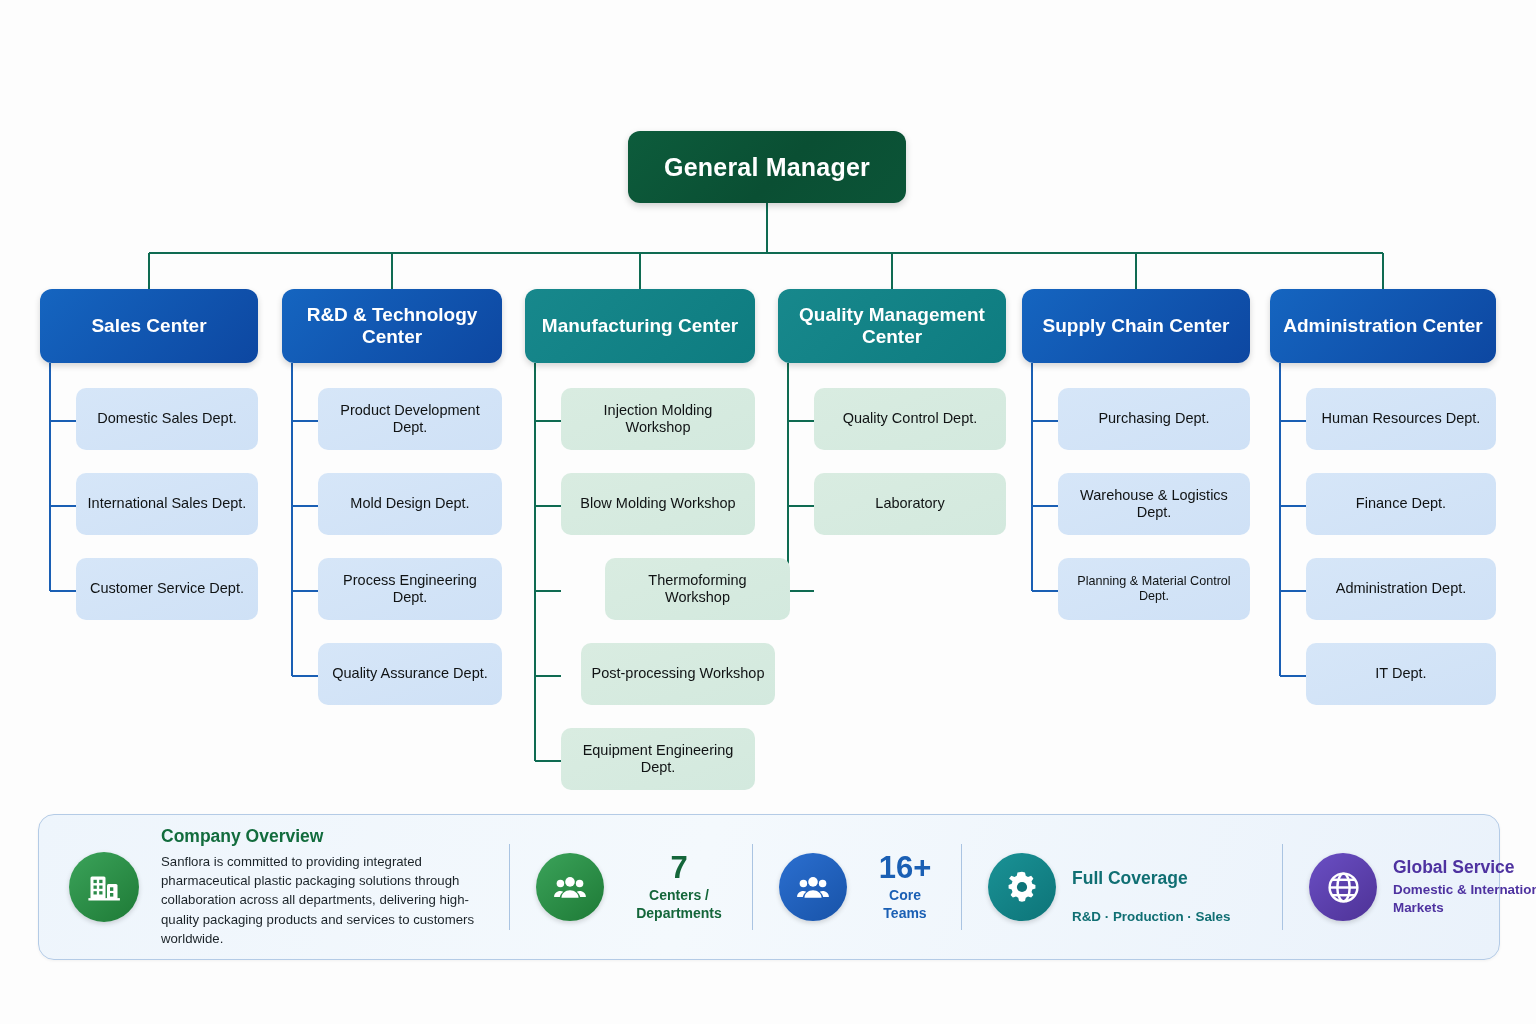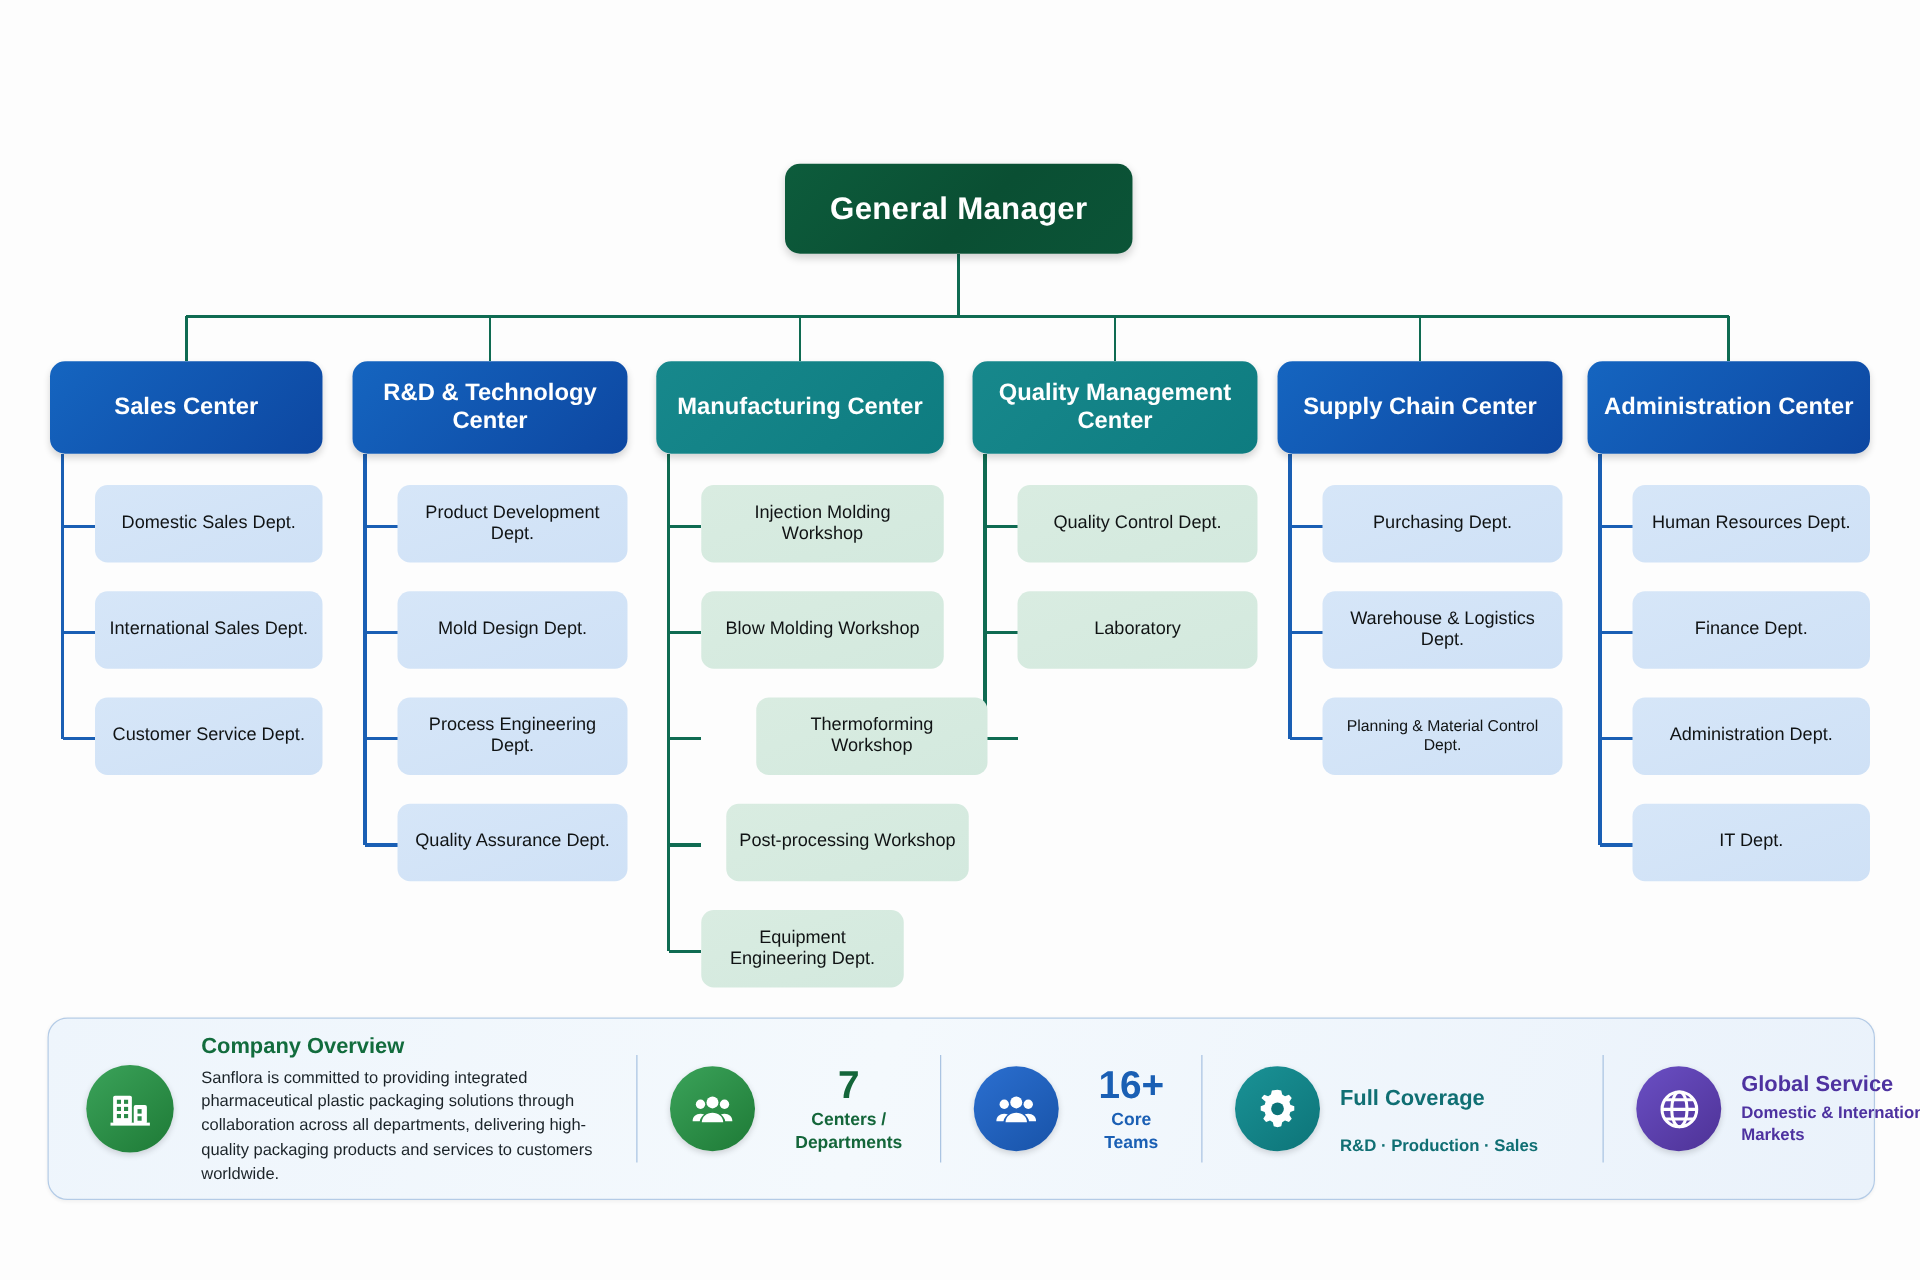--- a/index.html
+++ b/index.html
@@ -183,21 +183,21 @@
           </div>
           <div class="dept-box green-dept" style="top: 85px; left: 36px; width: 194px;">
             <span>Blow Molding Workshop</span>
           </div>
           <div class="dept-box green-dept" style="top: 170px; left: 36px; width: 185px; margin-left: 44px;">
             <span>Thermoforming Workshop</span>
           </div>
           <div class="dept-box green-dept" style="top: 255px; left: 36px; width: 194px; margin-left: 20px;">
             <span>Post-processing Workshop</span>
           </div>
-          <div class="dept-box green-dept" style="top: 340px; left: 36px; width: 162px;">
+          <div class="dept-box green-dept" style="top: 340px; left: 36px; width: 194px;">
             <span>Equipment Engineering Dept.</span>
           </div>
         </div>
       </div>
       <div class="column" style="left: 778px; width: 228px;">
         <div class="center-box teal-head">
           <span>Quality Management Center</span>
         </div>
         <div class="dept-list" style="height: 255px;">
           <div class="dept-box green-dept" style="top: 0px; left: 36px; width: 192px;">

